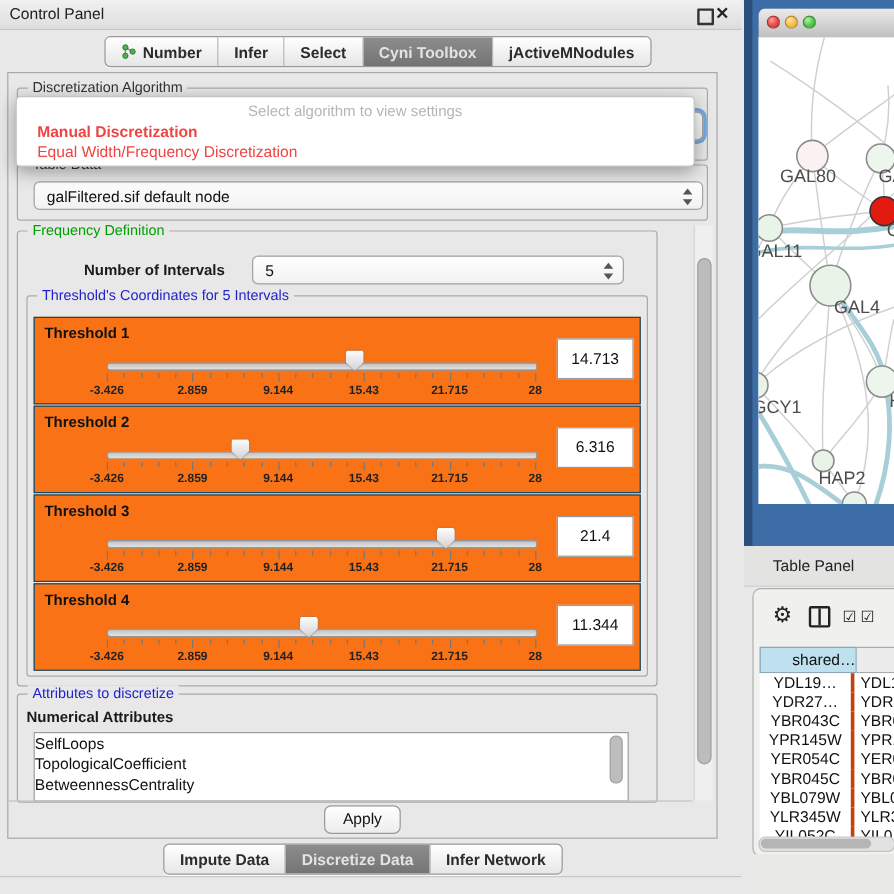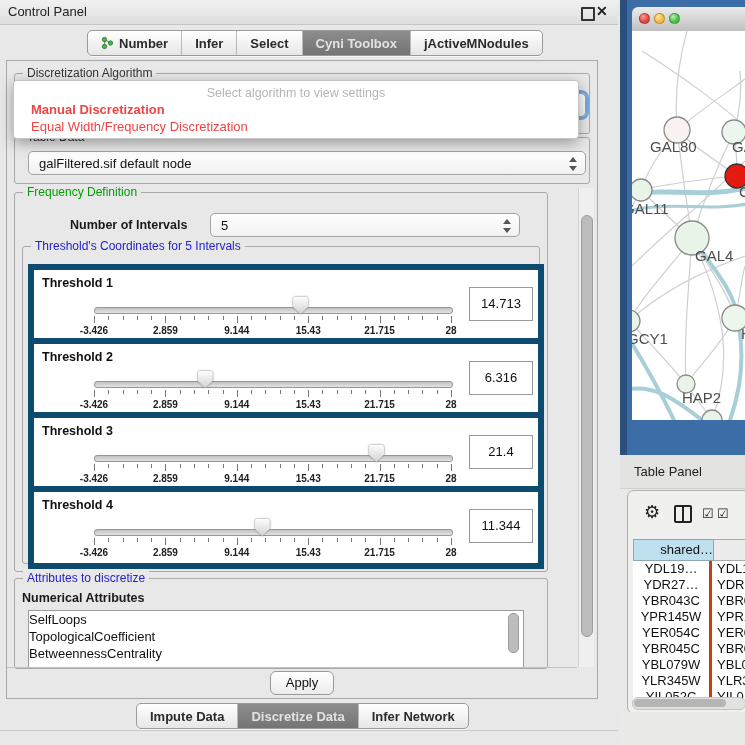--- a/index.html
+++ b/index.html
@@ -44,21 +44,21 @@
   .combo.focus{box-shadow:0 0 0 3px #76a9dd;}
 
   
   #algo-popup{left:13px;top:80px;width:564px;height:57px;background:#fff;border:1px solid #c4c4c4;
               border-radius:4px;box-shadow:0 4px 14px rgba(0,0,0,.35);z-index:50;}
   #algo-popup .hint{position:absolute;left:0;right:0;top:5px;text-align:center;color:#b5b5b5;font-size:12.5px;}
   .popup-opt{position:absolute;left:3px;font-size:13px;color:#ef4444;white-space:nowrap;margin-left:14px;}
   .popup-opt.bold{font-weight:bold;}
 
   
-  .tbox{position:absolute;left:28px;width:504px;height:71px;border:6px solid #0c4a6e;background:#ffffff;}
+  .tbox{position:absolute;left:28px;width:504px;height:71px;border:1px solid #0c4a6e;background:#f97316;}
   .tlabel{position:absolute;left:8px;top:6px;font-weight:bold;font-size:12.5px;color:#111;}
   .track{position:absolute;left:60px;top:37px;width:357px;height:5px;border:1px solid #979797;border-radius:3px;
          background:linear-gradient(#c2c2c2,#e3e3e3);}
   .thumb-wrap{position:absolute;top:27px;width:15px;height:17px;filter:drop-shadow(0 0 1px #787878);}
   .thumb{width:100%;height:100%;background:linear-gradient(#fdfdfd,#d2d2d2);
          clip-path:polygon(8% 0,92% 0,100% 12%,100% 58%,50% 100%,0 58%,0 12%);}
   .ticks{position:absolute;left:60px;top:46px;width:357px;height:8px;}
   .tick{position:absolute;width:1px;background:#777;top:0;}
   .tick.major{height:7px;}
   .tick.minor{height:4px;}
@@ -91,21 +91,21 @@
                 border-bottom:1px solid #8e8e8e;border-radius:6px 0 0 0;}
   .light{position:absolute;top:6px;width:11px;height:11px;border-radius:50%;border:1px solid rgba(0,0,0,.25);box-sizing:border-box;}
   #light-red{left:7px;background:radial-gradient(circle at 35% 30%,#ff9d94,#e0443e 60%);}
   #light-yellow{left:22px;background:radial-gradient(circle at 35% 30%,#ffe6a8,#f6b73c 60%);}
   #light-green{left:37px;background:radial-gradient(circle at 35% 30%,#b8f0b0,#47c143 60%);}
   #net-canvas{position:absolute;left:0;top:24px;width:113px;height:389px;background:#fff;overflow:hidden;}
   #net-canvas svg{display:block;}
   .net-label{font-size:15px;fill:#4d4d4d;}
 
   #table-panel-bar{left:620px;top:455px;width:125px;height:33px;background:#e3e3e1;border-bottom:1px solid #d0d0d0;}
-  #table-panel-bar .t{position:absolute;left:14px;top:9px;font-size:13px;color:#222;}
+  #table-panel-bar .t{position:absolute;left:24px;top:9px;font-size:13px;color:#222;}
 
   #table-container{left:627px;top:490px;width:130px;height:222px;background:#f0f0ee;border:1px solid #b0b0b0;
                    border-radius:7px;}
   #tbl-toolbar{position:absolute;left:0;top:0;width:118px;height:44px;}
   #gear-icon{position:absolute;left:16px;top:10px;font-size:18px;color:#222;}
   #split-icon{position:absolute;left:46px;top:14px;width:14px;height:14px;border:2px solid #222;border-radius:2px;}
   #split-icon:before{content:"";position:absolute;left:6px;top:0;width:2px;height:14px;background:#222;}
   .chk-icon{position:absolute;top:15px;font-size:13px;color:#222;}
   #chk1{left:74px;} #chk2:{left:89px;}
   #chk2{left:89px;}

